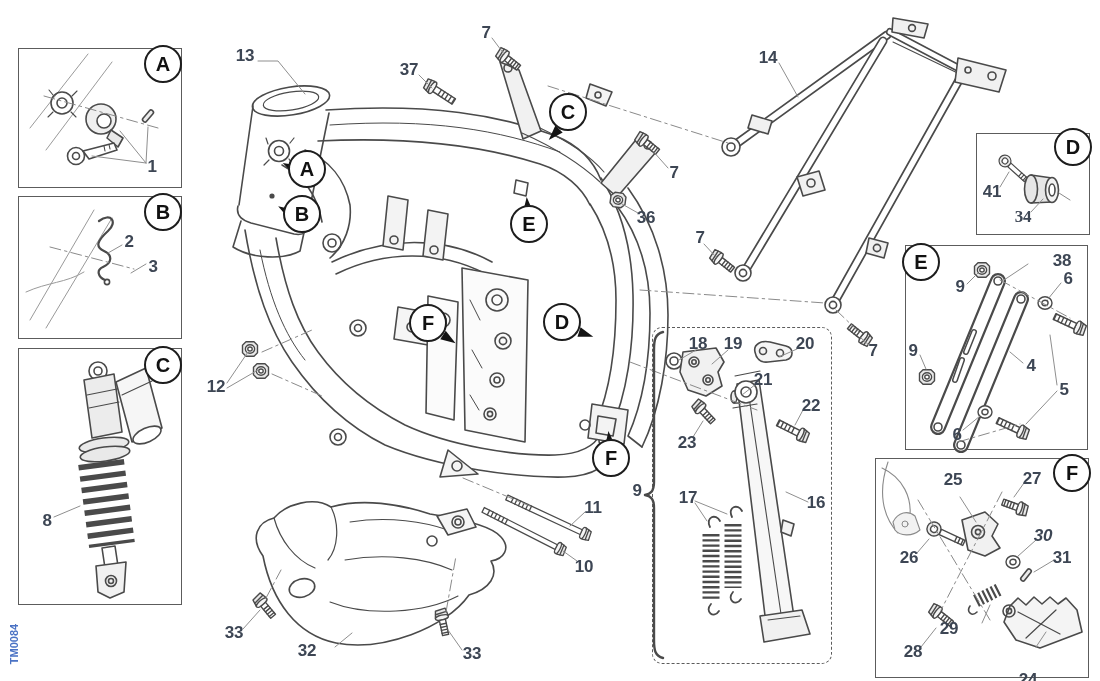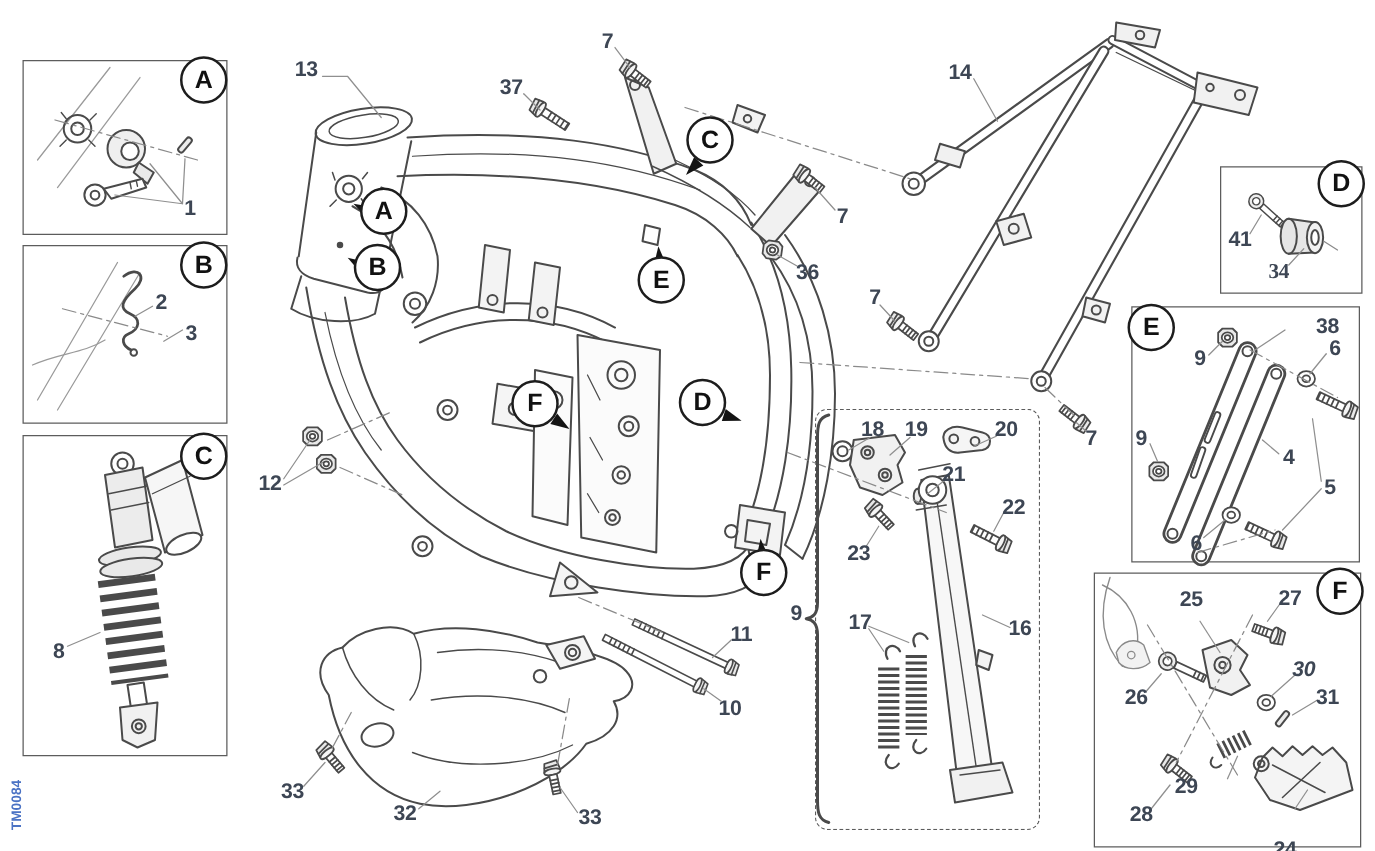--- a/index.html
+++ b/index.html
@@ -459,21 +459,21 @@
   <div class="plabel" style="left:409px;top:70px;">37</div>
   <div class="plabel" style="left:674px;top:173px;">7</div>
   <div class="plabel" style="left:646px;top:218px;">36</div>
   <div class="plabel" style="left:768px;top:58px;">14</div>
   <div class="plabel" style="left:700px;top:238px;">7</div>
   <div class="plabel" style="left:873px;top:351px;">7</div>
   <div class="plabel" style="left:216px;top:387px;">12</div>
   <div class="plabel" style="left:593px;top:508px;">11</div>
   <div class="plabel" style="left:584px;top:567px;">10</div>
   <div class="plabel" style="left:234px;top:633px;">33</div>
-  <div class="plabel" style="left:324px;top:651px;">32</div>
+  <div class="plabel" style="left:307px;top:651px;">32</div>
   <div class="plabel" style="left:472px;top:654px;">33</div>
   <div class="plabel" style="left:637px;top:491px;">9</div>
 
   <div class="plabel" style="left:152px;top:167px;">1</div>
 
   <div class="plabel" style="left:129px;top:242px;">2</div>
   <div class="plabel" style="left:153px;top:267px;">3</div>
 
   <div class="plabel" style="left:47px;top:521px;">8</div>
 

